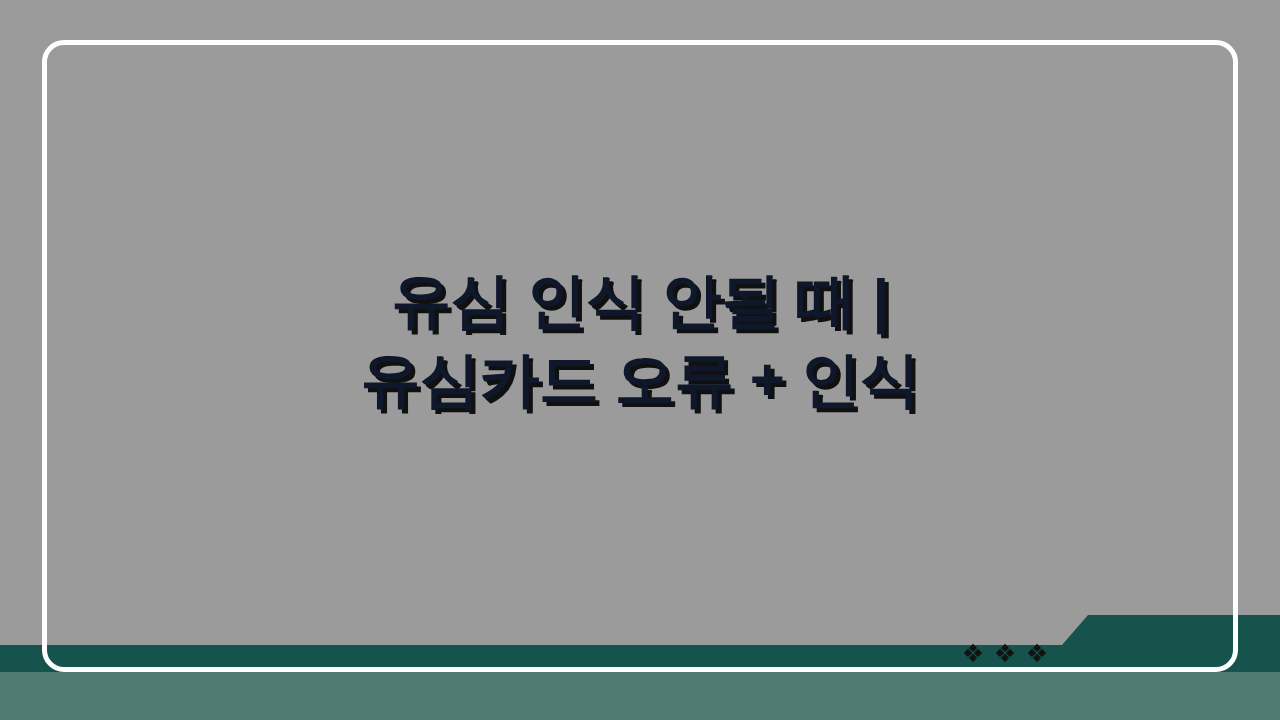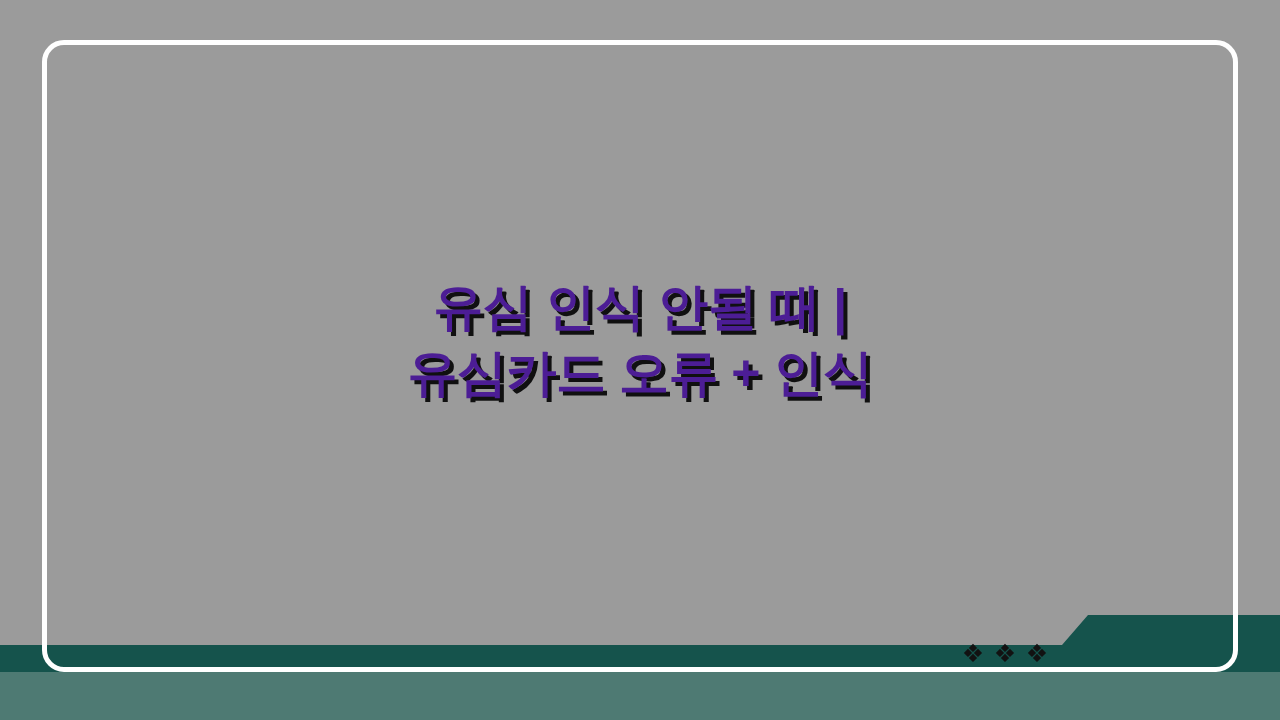--- a/index.html
+++ b/index.html
@@ -65,22 +65,22 @@
     top: 40px;
     width: 1196px;
     height: 600px;
     display: flex;
     align-items: center;
     justify-content: center;
   }
   .title {
     width: 600px;
     text-align: center;
-    color: #4c1d95;
-    font-size: 50px;
+    color: #0f172a;
+    font-size: 60px;
     line-height: 1.32;
     font-weight: bold;
     letter-spacing: -0.5px;
     text-shadow: 4px 4px 0 #101010;
     word-break: keep-all;
   }
 
   
   .pins {
     position: absolute;

